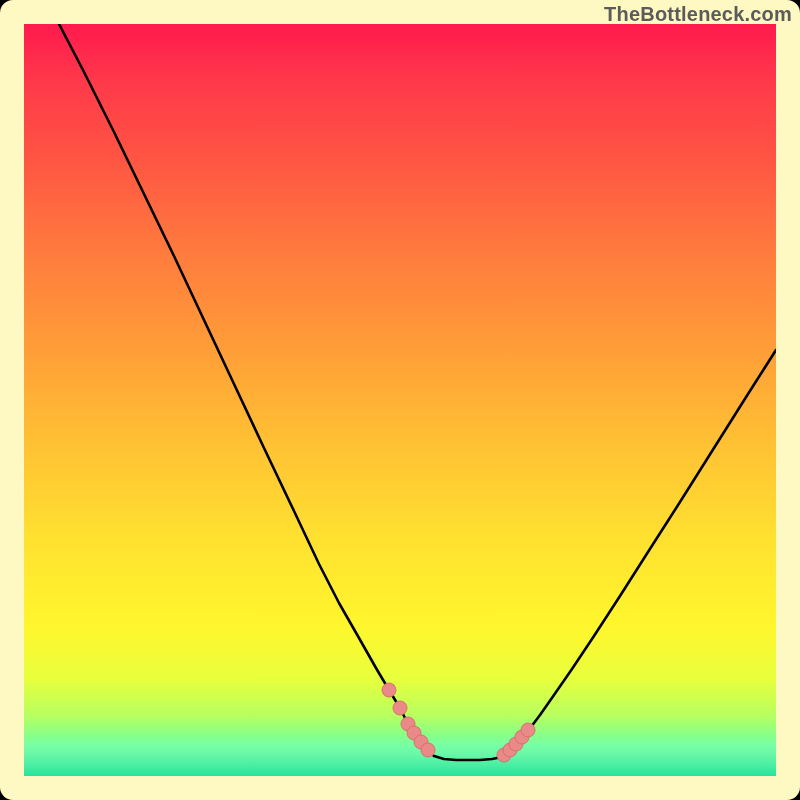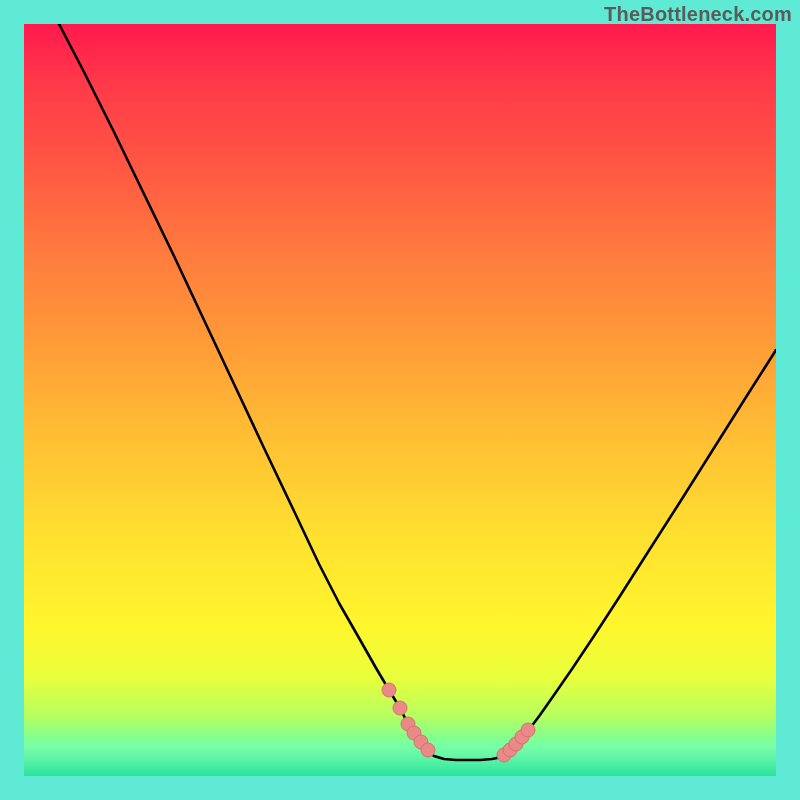--- a/index.html
+++ b/index.html
@@ -10,21 +10,22 @@
     background: #000;
     overflow: hidden;
     font-family: Arial, Helvetica, sans-serif;
   }
   .frame {
     position: absolute;
     top: 0;
     left: 0;
     width: 800px;
     height: 800px;
-    background: #5eead4;
+    background: #fef9c3;
+    border-radius: 13px;
   }
   .plot {
     position: absolute;
     top: 24px;
     left: 24px;
     width: 752px;
     height: 752px;
     background: linear-gradient(to bottom,
       #ff1a4d 0%,
       #ff3a4a 8%,

